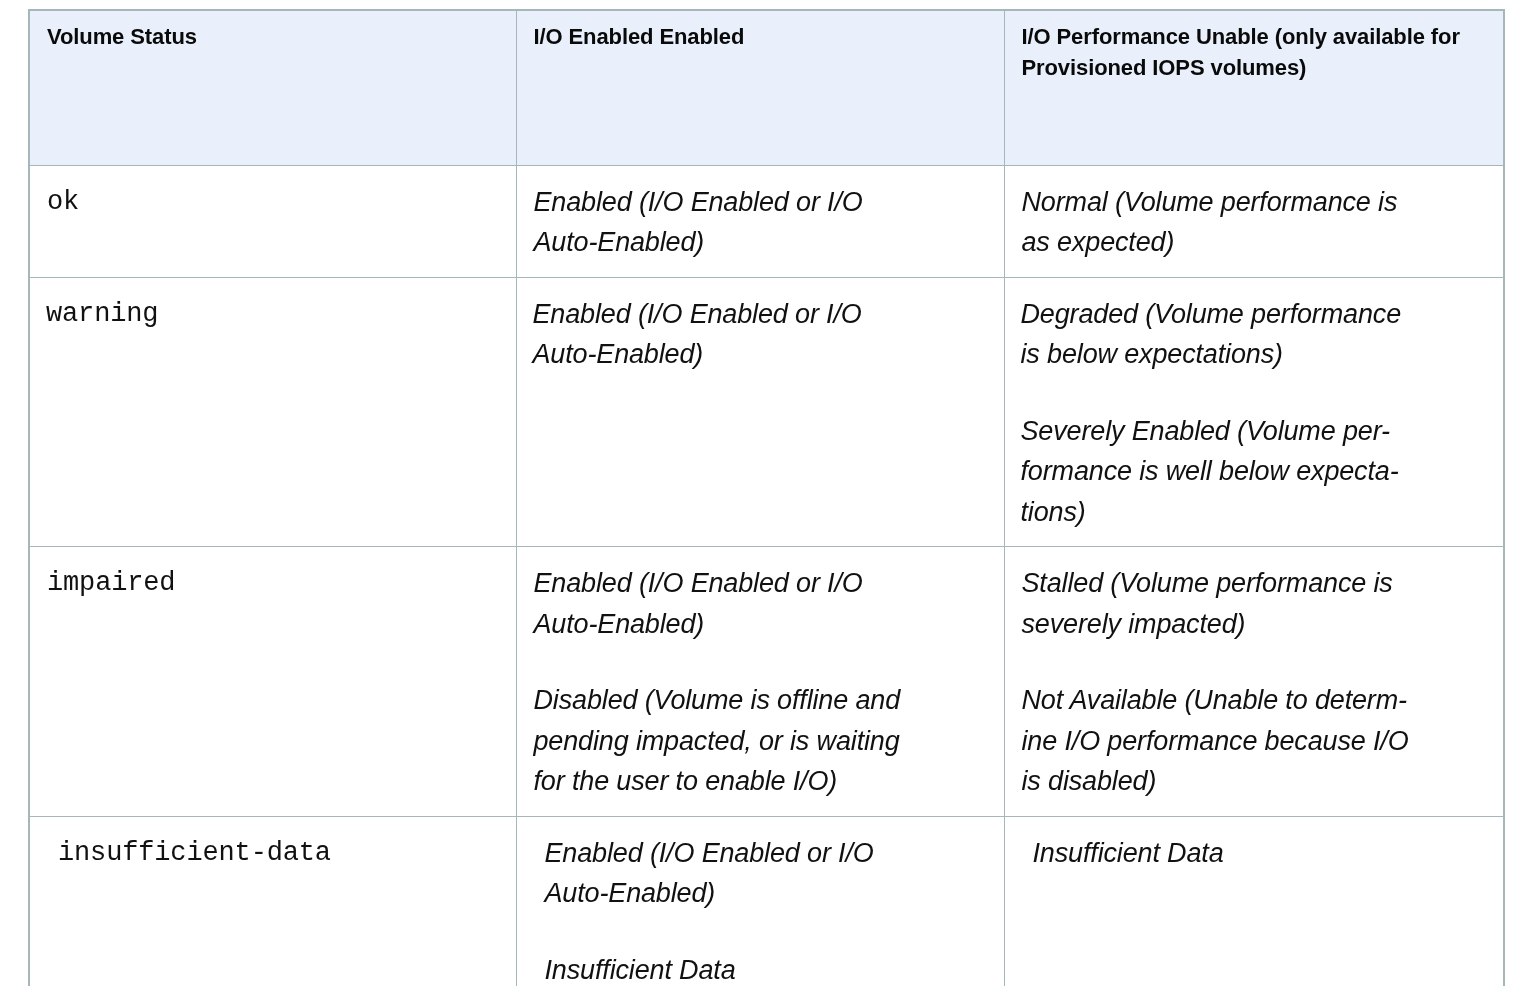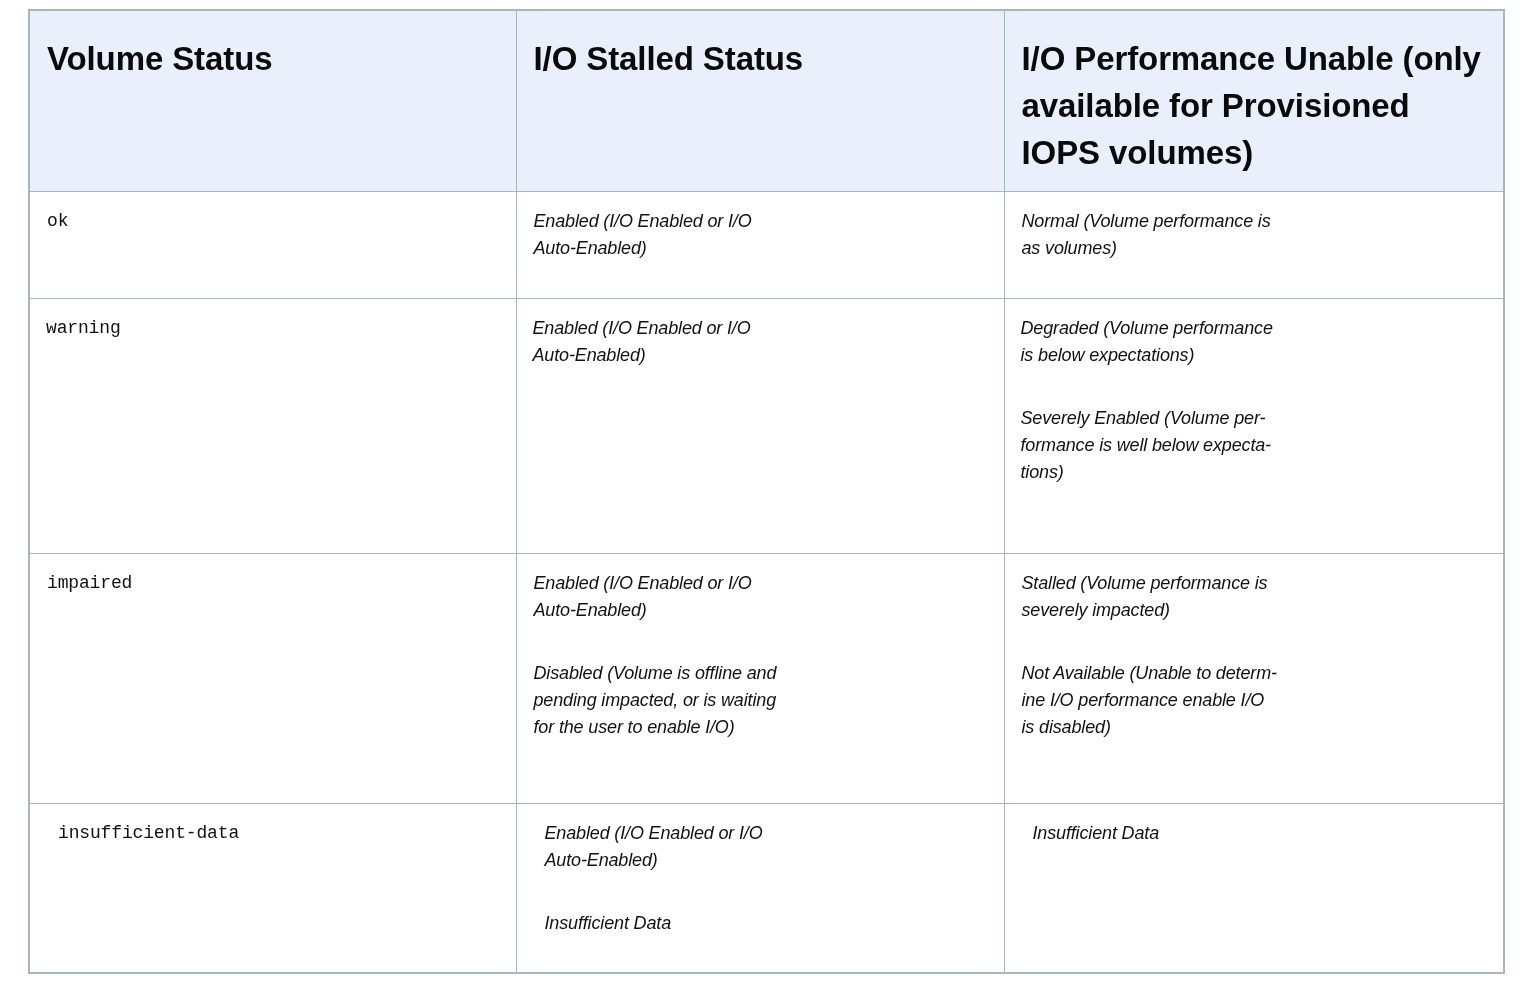--- a/index.html
+++ b/index.html
@@ -39,31 +39,31 @@
     vertical-align: top;
     text-align: left;
     padding: 16px 17px 14px 17px;
     box-sizing: border-box;
   }
 
   table.status-table thead th {
     background: #e9f0fb;
     font-family: "Liberation Sans", sans-serif;
     font-weight: bold;
-    font-size: 33px;
+    font-size: 22px;
     line-height: 1.42;
     color: #0a0a0a;
     letter-spacing: -0.1px;
     height: 155px;
-    padding-top: 25px;
+    padding-top: 10px;
   }
 
   table.status-table tbody td {
     background: #ffffff;
-    font-size: 18px;
+    font-size: 27px;
     line-height: 1.5;
     color: #111111;
     letter-spacing: -0.15px;
   }
 
   td.mono {
     font-family: "Liberation Mono", "DejaVu Sans Mono", monospace;
     font-size: 24px;
     letter-spacing: 0.6px;
     line-height: 1.4;
@@ -93,36 +93,36 @@
   <table class="status-table">
     <colgroup>
       <col class="c1">
       <col class="c2">
       <col class="c3">
     </colgroup>
 
     <thead>
       <tr>
         <th>Volume Status</th>
-        <th>I/O Stalled Status</th>
+        <th>I/O Enabled Enabled</th>
         <th>I/O Performance Unable (only available for Provisioned IOPS volumes)</th>
       </tr>
     </thead>
 
     <tbody>
 
       <tr class="row-ok">
         <td class="mono">ok</td>
         <td>
           <div class="cell-block">Enabled (I/O Enabled or I/O
 Auto-Enabled)</div>
         </td>
         <td>
           <div class="cell-block">Normal (Volume performance is
-as volumes)</div>
+as expected)</div>
         </td>
       </tr>
 
       <tr class="row-warning">
         <td class="mono">warning</td>
         <td>
           <div class="cell-block">Enabled (I/O Enabled or I/O
 Auto-Enabled)</div>
         </td>
         <td>
@@ -140,21 +140,21 @@
           <div class="cell-block">Enabled (I/O Enabled or I/O
 Auto-Enabled)</div>
           <div class="cell-block">Disabled (Volume is offline and
 pending impacted, or is waiting
 for the user to enable I/O)</div>
         </td>
         <td>
           <div class="cell-block">Stalled (Volume performance is
 severely impacted)</div>
           <div class="cell-block">Not Available (Unable to determ-
-ine I/O performance enable I/O
+ine I/O performance because I/O
 is disabled)</div>
         </td>
       </tr>
 
       <tr class="row-insufficient">
         <td class="mono">insufficient-data</td>
         <td>
           <div class="cell-block">Enabled (I/O Enabled or I/O
 Auto-Enabled)</div>
           <div class="cell-block">Insufficient Data</div>

